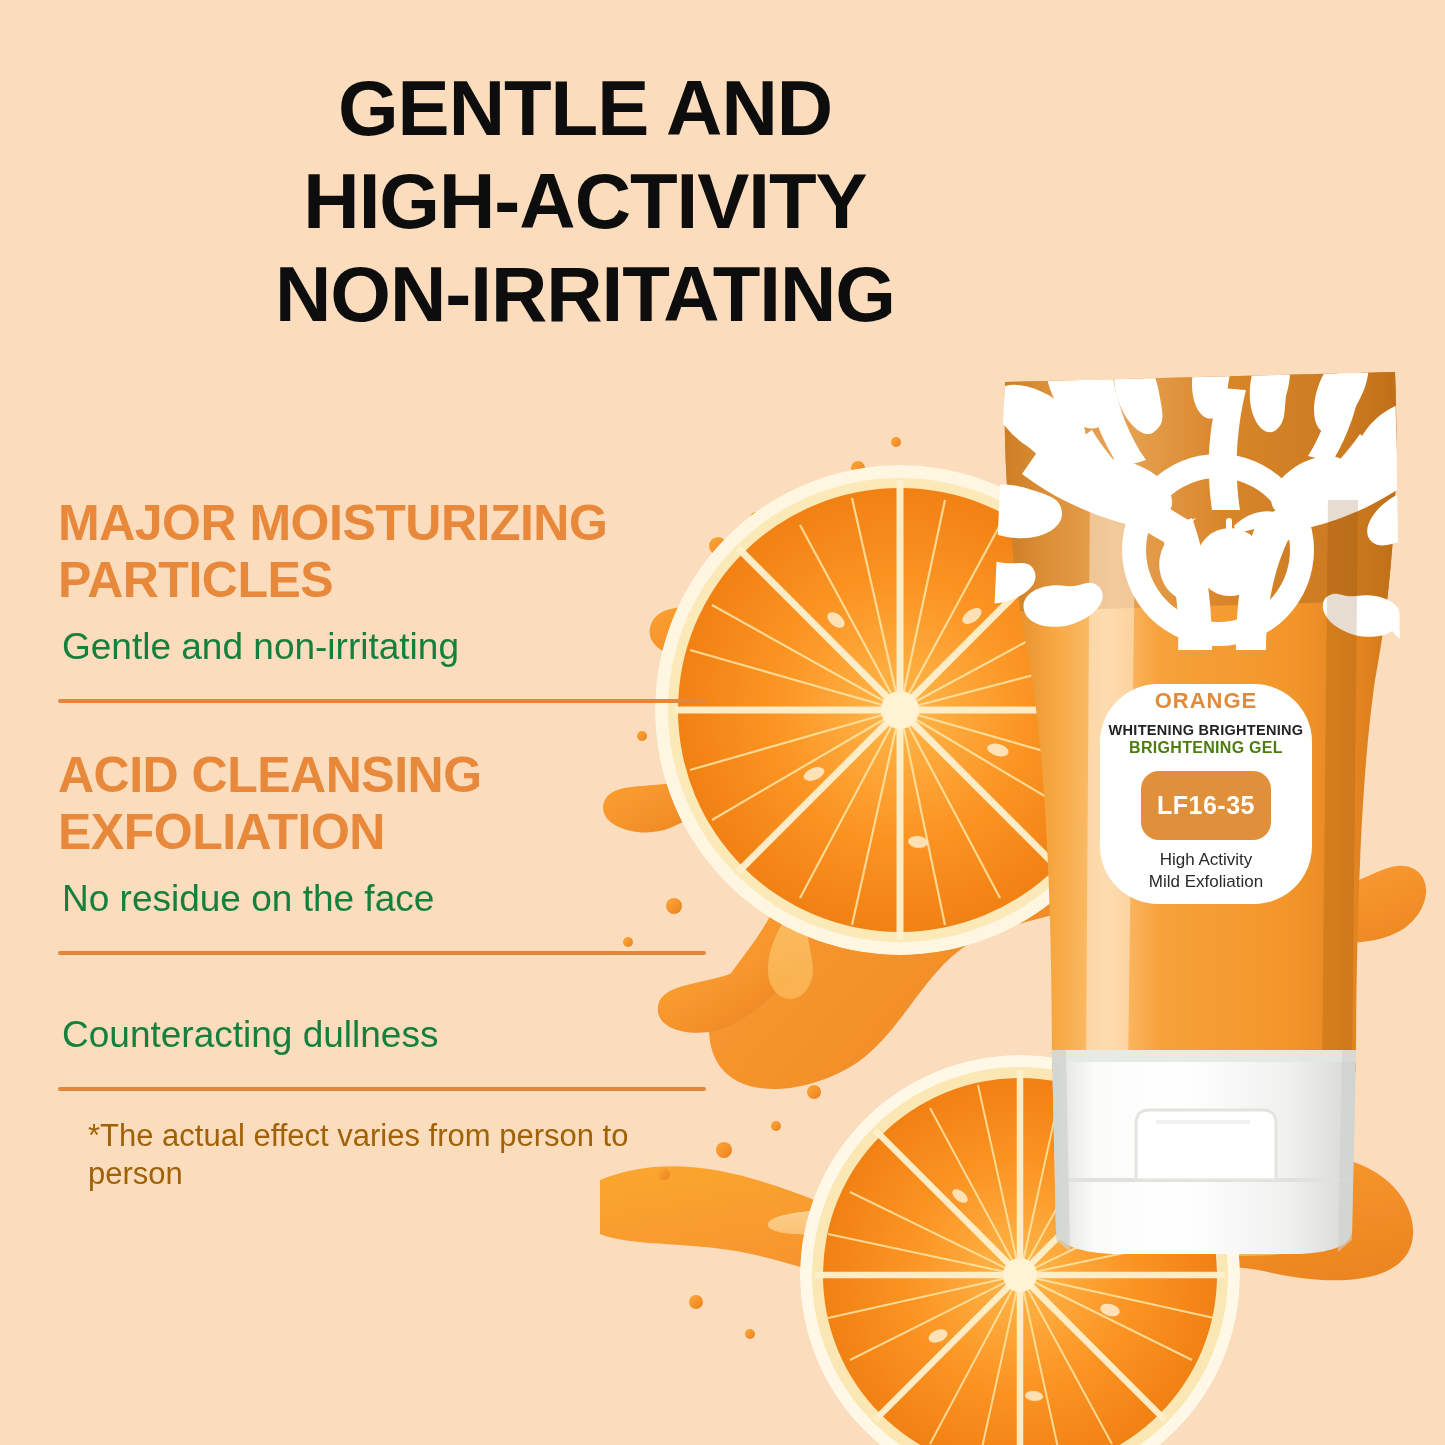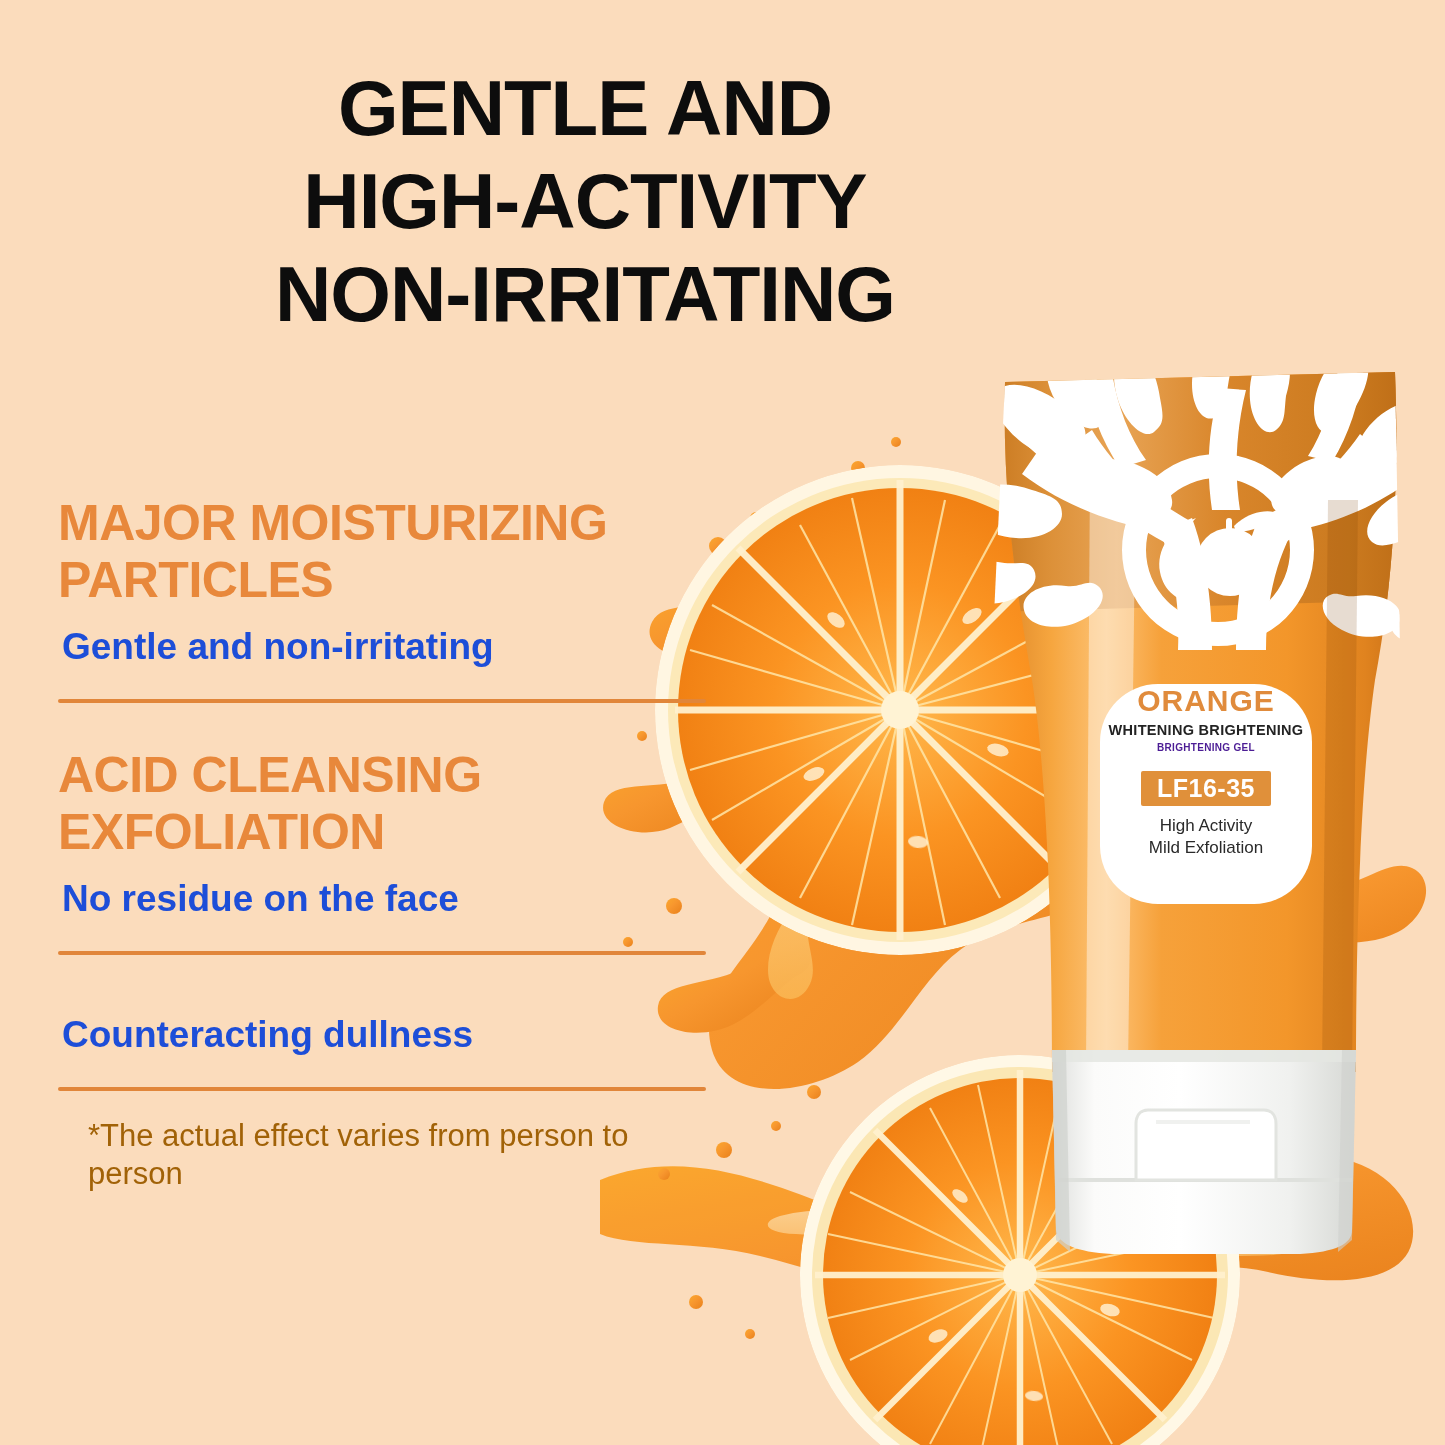--- a/index.html
+++ b/index.html
@@ -32,22 +32,22 @@
   .f-title{
     color:#E8883B;
     font-weight:700;
     font-size:50px;
     line-height:57px;
     letter-spacing:-0.5px;
     margin:0;
     white-space:pre-line;
   }
   .f-sub{
-    color:#1d4ed8;
-    font-weight:700;
+    color:#15803d;
+    font-weight:400;
     font-size:37px;
     line-height:44px;
     margin:16px 0 0 4px;
   }
   .divider{
     height:4px;background:#E1863A;border-radius:2px;
     margin:30px 0 0 0;width:648px;
   }
   .gap1{height:44px;}
   .gap2{height:42px;}
@@ -368,24 +368,24 @@
                  L 536 774 C 536 766, 540 760, 548 760 Z" fill="none" stroke="#E2E4E0" stroke-width="3"></path>
         <path d="M556 772 L650 772" stroke="#F0F1EF" stroke-width="4" fill="none"></path>
 
         <path d="M452 700 L466 700 L470 902 L 456 890 Z" fill="#CFD1CD" opacity="0.7"></path>
         <path d="M742 700 L756 700 L752 890 L 738 902 Z" fill="#CFD1CD" opacity="0.6"></path>
       </g>
     </svg>
   </div>
 
   <div style="position:absolute;left:1100px;top:684px;width:212px;z-index:30;text-align:center;">
-    <div style="color:#E08B3C;font-weight:700;font-size:30px;letter-spacing:1px;line-height:34px;">ORANGE</div>
+    <div style="color:#E08B3C;font-weight:700;font-size:22px;letter-spacing:1px;line-height:34px;">ORANGE</div>
     <div style="color:#232323;font-weight:700;font-size:14.5px;letter-spacing:0.3px;line-height:18px;margin-top:3px;">WHITENING BRIGHTENING</div>
-    <div style="color:#4c1d95;font-weight:700;font-size:10px;letter-spacing:0.3px;line-height:18px;">BRIGHTENING GEL</div>
-    <div style="margin:14px auto 0;background:#E0903A;border-radius:2px;width:130px;padding:3px 0;">
+    <div style="color:#4d7c0f;font-weight:700;font-size:16px;letter-spacing:0.3px;line-height:18px;">BRIGHTENING GEL</div>
+    <div style="margin:14px auto 0;background:#E0903A;border-radius:18px;width:130px;padding:20px 0;">
       <span style="color:#FFFFFF;font-weight:700;font-size:25px;letter-spacing:0.5px;">LF16-35</span>
     </div>
     <div style="color:#2A2A2A;font-size:17px;line-height:22px;margin-top:9px;">High Activity</div>
     <div style="color:#2A2A2A;font-size:17px;line-height:22px;">Mild Exfoliation</div>
   </div>
 
   <div class="headline">
     <span class="l">GENTLE AND</span>
     <span class="l">HIGH-ACTIVITY</span>
     <span class="l">NON-IRRITATING</span>

